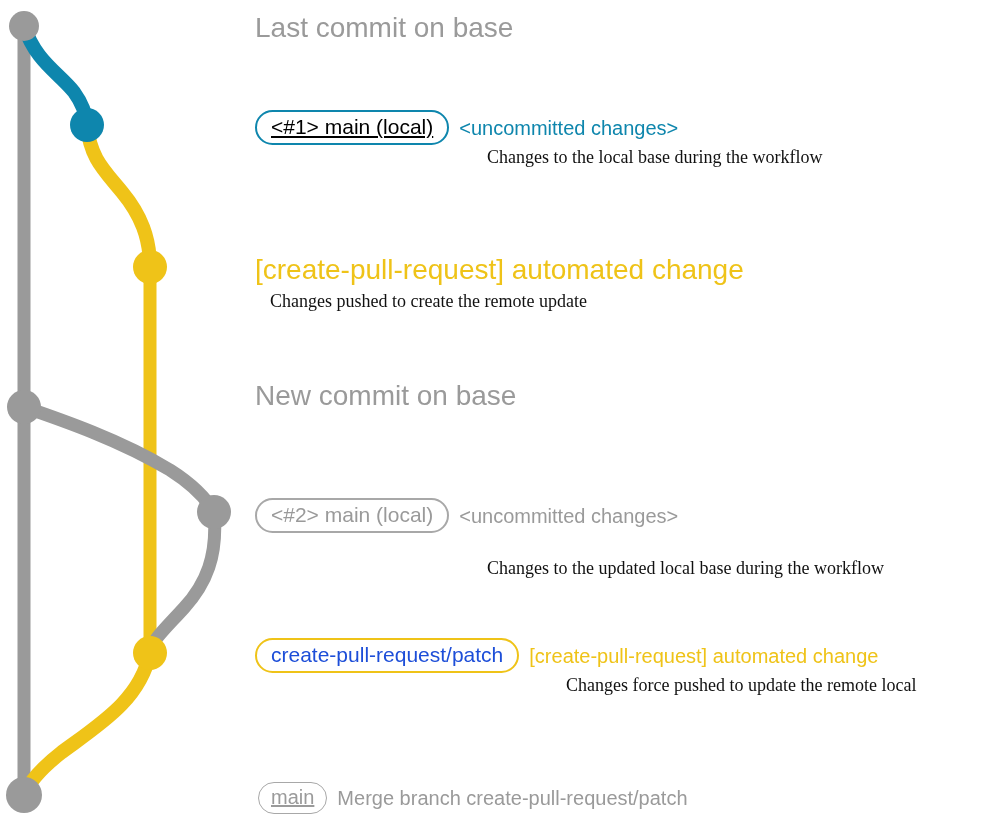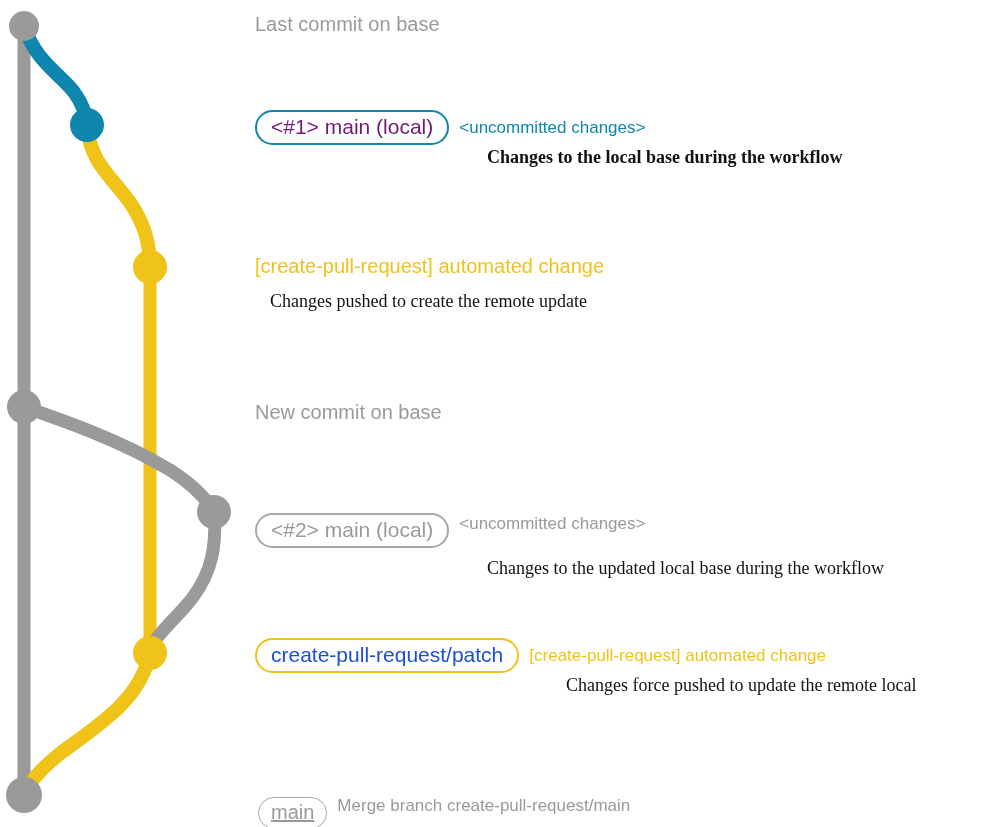--- a/index.html
+++ b/index.html
@@ -18,39 +18,39 @@
     display:inline-block;
     border:2px solid #9a9a9a;
     border-radius:18px;
     padding:4px 14px 6px 14px;
     font-size:21px;
     line-height:1;
     color:#9a9a9a;
     background:#ffffff;
     vertical-align:middle;
   }
-  .chip.blue{border-color:#0e86ad;color:#701a75;}
+  .chip.blue{border-color:#0e86ad;color:#000000;text-decoration:underline;}
   .chip.yellow{border-color:#efc318;color:#1d4ed8;}
-  .chip.gray{border-color:#a8a8a8;color:#9a9a9a;margin-top:15px;}
+  .chip.gray{border-color:#a8a8a8;color:#9a9a9a;}
   .chip.small{font-size:20px;padding:4px 12px 6px 12px;border-width:1.5px;text-decoration:underline;}
 
   .subject{
     display:inline-block;
-    font-size:17px;
+    font-size:20px;
     line-height:1;
     vertical-align:middle;
     margin-left:10px;
   }
   .subject.blue{color:#0e86ad;}
   .subject.yellow{color:#efc318;}
   .subject.gray{color:#9a9a9a;}
 
   .headline{
     position:absolute;
-    font-size:20px;
+    font-size:28px;
     line-height:1;
     white-space:nowrap;
   }
   .headline.gray{color:#9a9a9a;}
   .headline.yellow{color:#efc318;}
 
   .desc{
     position:absolute;
     font-family:"Liberation Serif", serif;
     font-size:18px;
@@ -85,32 +85,32 @@
   <circle cx="214" cy="512" r="17" fill="#9a9a9a"></circle>
   <circle cx="150" cy="653" r="17" fill="#efc318"></circle>
   <circle cx="24" cy="795" r="18" fill="#9a9a9a"></circle>
 </svg>
 
 <div class="headline gray" style="left:255px;top:14px;">Last commit on base</div>
 
 <div class="row" style="left:255px;top:110px;">
   <span class="chip blue">&lt;#1&gt; main (local)</span><span class="subject blue">&lt;uncommitted changes&gt;</span>
 </div>
-<div class="desc" style="left:487px;top:148px;font-weight:bold;">Changes to the local base during the workflow</div>
+<div class="desc" style="left:487px;top:148px;">Changes to the local base during the workflow</div>
 
 <div class="headline yellow" style="left:255px;top:256px;">[create-pull-request] automated change</div>
 <div class="desc" style="left:270px;top:292px;">Changes pushed to create the remote update</div>
 
-<div class="headline gray" style="left:255px;top:402px;">New commit on base</div>
+<div class="headline gray" style="left:255px;top:382px;">New commit on base</div>
 
 <div class="row" style="left:255px;top:498px;">
   <span class="chip gray">&lt;#2&gt; main (local)</span><span class="subject gray">&lt;uncommitted changes&gt;</span>
 </div>
 <div class="desc" style="left:487px;top:559px;">Changes to the updated local base during the workflow</div>
 
 <div class="row" style="left:255px;top:638px;">
   <span class="chip yellow">create-pull-request/patch</span><span class="subject yellow">[create-pull-request] automated change</span>
 </div>
 <div class="desc" style="left:566px;top:676px;">Changes force pushed to update the remote local</div>
 
 <div class="row" style="left:258px;top:782px;">
-  <span class="chip gray small">main</span><span class="subject gray">Merge branch create-pull-request/main</span>
+  <span class="chip gray small">main</span><span class="subject gray">Merge branch create-pull-request/patch</span>
 </div>
 
 </body></html>

